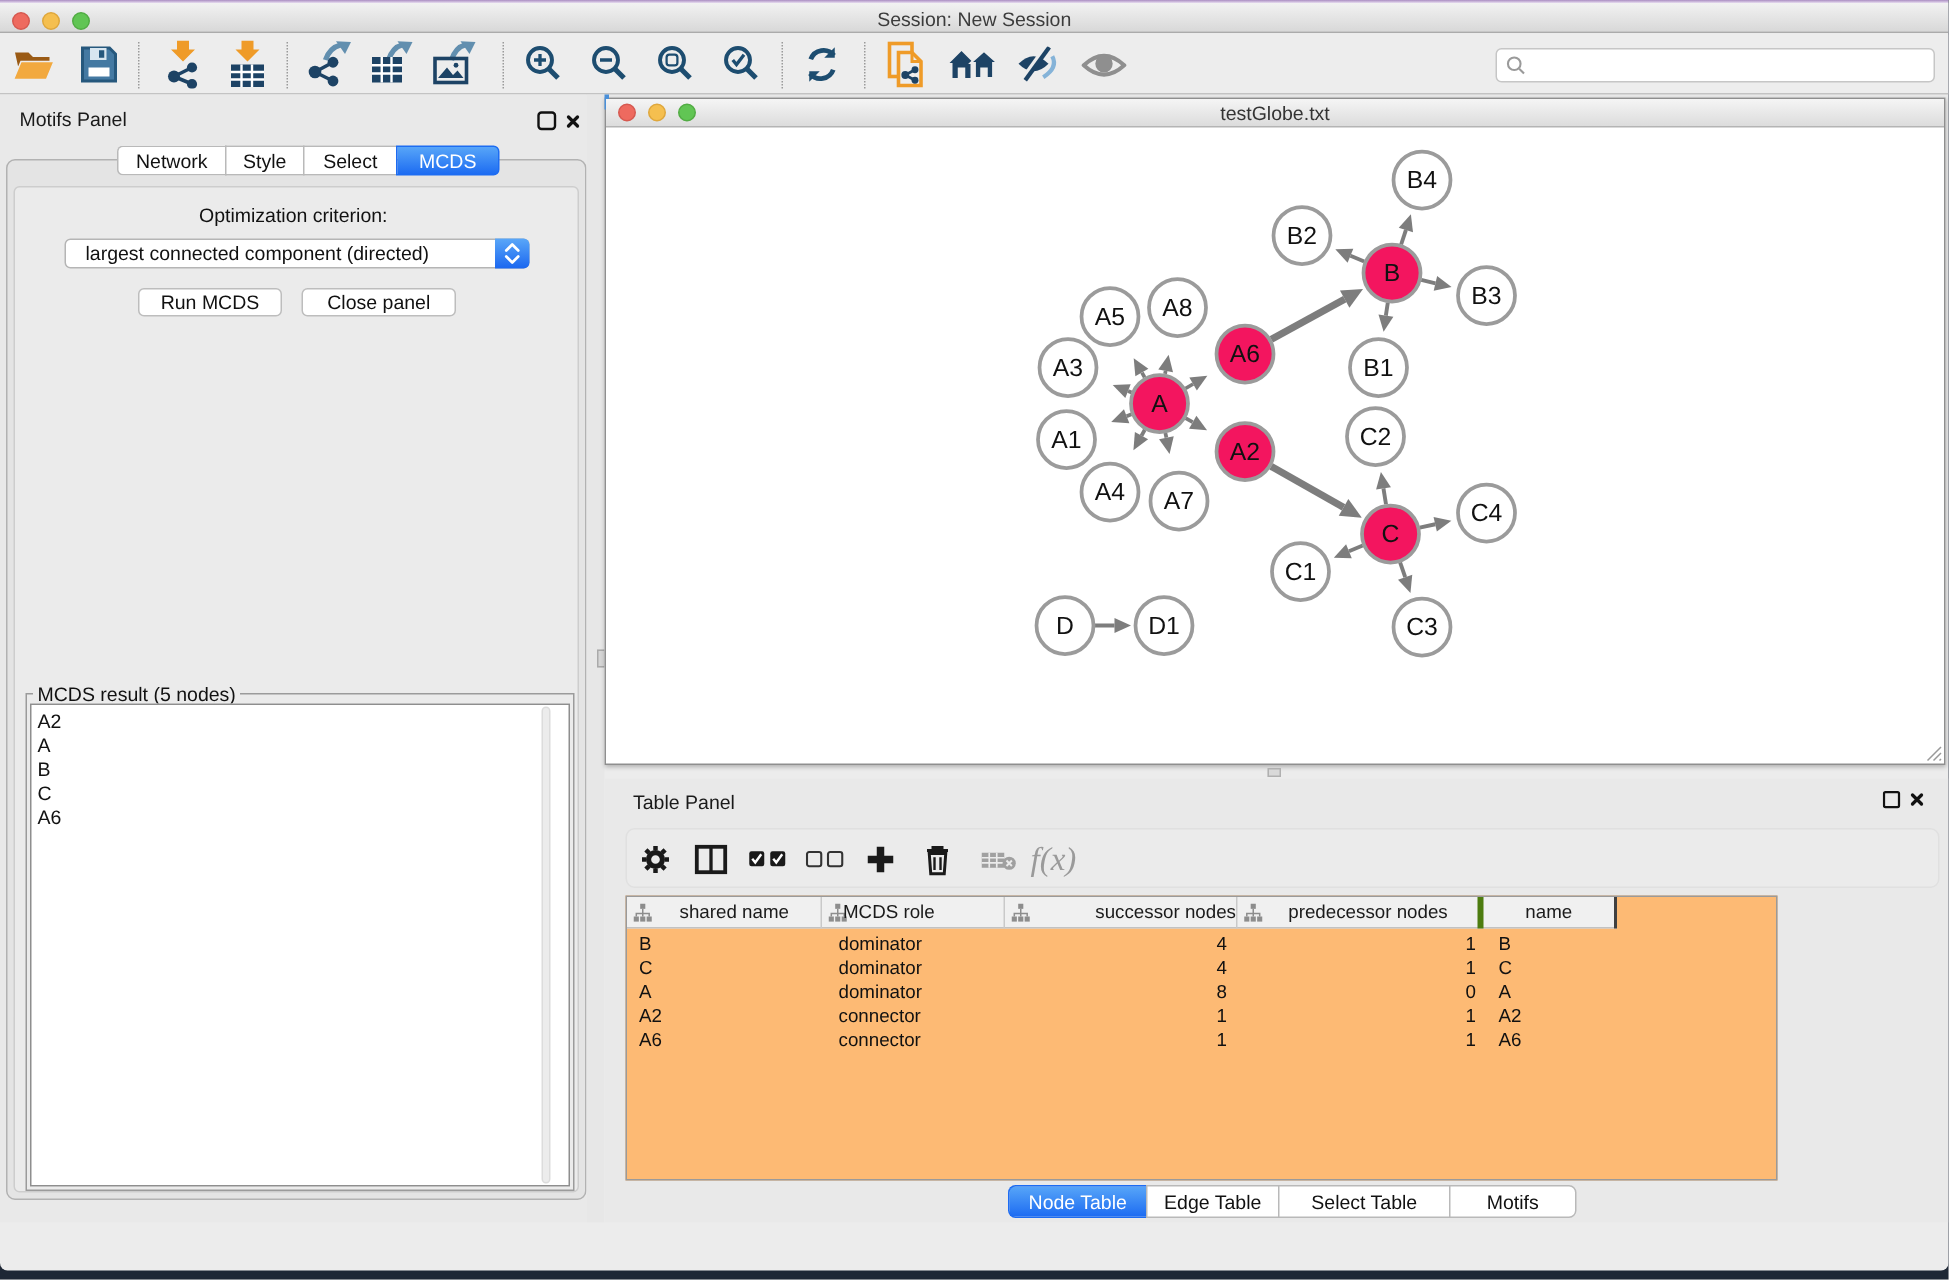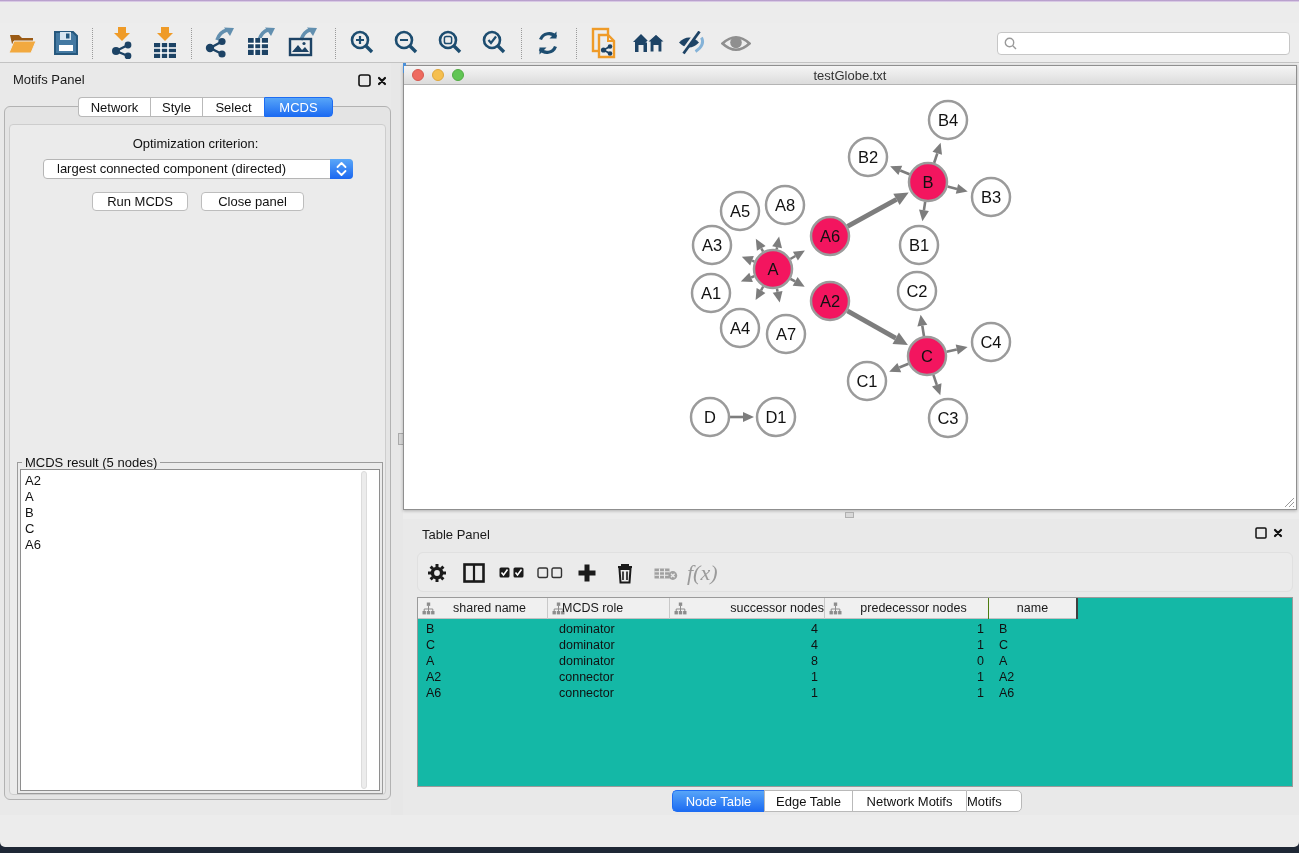--- a/index.html
+++ b/index.html
@@ -37,35 +37,41 @@
 #divider{position:absolute;left:391px;top:0;width:12px;height:752px;background:#e7e7e7}
 #netwin{position:absolute;left:403px;top:2px;width:894px;height:445px;background:#fff;border:1px solid #8f8f8f;box-shadow:0 1px 3px rgba(0,0,0,0.25)}
 #nettb{position:absolute;left:0;top:0;width:892px;height:19px;background:linear-gradient(#f5f5f5,#dcdcdc);border-bottom:1px solid #b4b4b4}
 #nettb .t1{top:3px;left:8px;background:#ee6a5f;border:0.5px solid #d65950}
 #nettb .t2{top:3px;left:28px;background:#f5bf4f;border:0.5px solid #dfa73c}
 #nettb .t3{top:3px;left:48px;background:#61c554;border:0.5px solid #52ac44}
 #nettitle{position:absolute;top:3px;left:0;width:100%;text-align:center;font-size:13px;color:#333}
 #tpanel{position:absolute;left:403px;top:456px;width:896px;height:296px;background:#e9e9e9}
 #tphead{position:absolute;left:19px;top:8px;font-size:13px;color:#1a1a1a}
 #tptoolbar{position:absolute;left:14px;top:33px;width:876px;height:40px;background:#ebebeb;border:1px solid #e0e0e0;border-radius:6px}
-#tablebox{position:absolute;left:14px;top:78px;width:876px;height:190px;background:#14b8a6;border:1px solid #9a9a9a}
+#tablebox{position:absolute;left:14px;top:78px;width:768px;height:190px;background:#fdba74;border:1px solid #9a9a9a}
 .btabs{position:absolute;top:271px;left:269px;height:22px;display:flex;font-size:13px}
 .btab{background:#fff;border:1px solid #b9b9b9;border-right:none;line-height:21px;color:#111}
 .btab.first{border-radius:5px 0 0 5px}
 .btab.last{border-radius:0 5px 5px 0;border-right:1px solid #b9b9b9}
 .btab.sel{background:linear-gradient(#57a5f8,#1d6cf2);color:#fff;border-color:#1d6cf2}
 #statusbar{position:absolute;left:0;top:813px;width:1299px;height:32px;background:#ececec;border-top:1px solid #c8c8c8}
 #listbtn{position:absolute;left:10px;top:9px;width:27px;height:19px;background:#f4f4f4;border:1px solid #b0b0b0}
 #membtn{position:absolute;right:10px;top:8px;width:74px;height:22px;background:#f4f4f4;border:1px solid #b0b0b0;font-size:12px;color:#111;text-align:right;line-height:20px;padding-right:7px}
 #memdot{position:absolute;left:7px;top:5px;width:12px;height:12px;border-radius:50%;background:#1d8c3c}
 #topstrip{position:absolute;left:0;top:0;width:1299px;height:2px;background:linear-gradient(#aa8dc2,#e8ddf0)}
 </style></head>
 <body>
 <div id="topstrip"></div>
 <div id="app">
+<div id="titlebar">
+  <div class="tl t1"></div>
+      <div class="tl t2"></div>
+      <div class="tl t3"></div>
+  <div id="titletext">Session: New Session</div>
+</div>
 <div id="toolbar">
 <svg style="position:absolute;left:8px;top:7px" width="29" height="26" viewBox="0 0 29 26">
         <path d="M2 5 L11 5 L14 8 L25 8 L25 14 L4 14 Z" fill="#9a5a14"></path>
         <path d="M1 23 L6 11 L28 11 L23 23 Z" fill="#f2a93f" stroke="#ededed" stroke-width="1"></path>
       </svg>
 <svg style="position:absolute;left:52px;top:6px" width="28" height="28" viewBox="0 0 28 28">
         <path d="M3 3 L21 3 L25 7 L25 25 L3 25 Z" fill="#4479a2" stroke="#26587d" stroke-width="2"></path>
         <rect x="8" y="3" width="11" height="8" fill="#d8e6f0"></rect>
         <rect x="14" y="4.5" width="3.5" height="5" fill="#26587d"></rect>
         <rect x="7" y="16" width="14" height="6" fill="#fff"></rect>
@@ -374,21 +380,21 @@
 <div style="position:absolute;left:252px;top:0;width:155px;height:21px;border-right:1px solid #c9c9c9">
             <svg width="13" height="13" viewBox="0 0 13 13" style="position:absolute;left:4px;top:4px">
               <rect x="4.8" y="0.5" width="3.4" height="3.4" fill="#8d8d8d"></rect>
               <path d="M6.5 4 L6.5 6 M2.2 9 L2.2 7 L10.8 7 L10.8 9 M6.5 6 L6.5 9" stroke="#8d8d8d" stroke-width="1" fill="none"></path>
               <rect x="0.5" y="9" width="3.4" height="3.4" fill="#8d8d8d"></rect>
               <rect x="4.8" y="9" width="3.4" height="3.4" fill="#8d8d8d"></rect>
               <rect x="9.1" y="9" width="3.4" height="3.4" fill="#8d8d8d"></rect>
             </svg>
             <div style="position:absolute;left:14px;right:0;top:3px;text-align:right;font-size:12.5px;color:#1a1a1a">successor nodes</div>
           </div>
-<div style="position:absolute;left:407px;top:0;width:164px;height:21px;border-right:1px solid #4d7c0f">
+<div style="position:absolute;left:407px;top:0;width:164px;height:21px;border-right:4px solid #4d7c0f">
             <svg width="13" height="13" viewBox="0 0 13 13" style="position:absolute;left:4px;top:4px">
               <rect x="4.8" y="0.5" width="3.4" height="3.4" fill="#8d8d8d"></rect>
               <path d="M6.5 4 L6.5 6 M2.2 9 L2.2 7 L10.8 7 L10.8 9 M6.5 6 L6.5 9" stroke="#8d8d8d" stroke-width="1" fill="none"></path>
               <rect x="0.5" y="9" width="3.4" height="3.4" fill="#8d8d8d"></rect>
               <rect x="4.8" y="9" width="3.4" height="3.4" fill="#8d8d8d"></rect>
               <rect x="9.1" y="9" width="3.4" height="3.4" fill="#8d8d8d"></rect>
             </svg>
             <div style="position:absolute;left:14px;right:0;top:3px;text-align:center;font-size:12.5px;color:#1a1a1a">predecessor nodes</div>
           </div>
 <div style="position:absolute;left:571px;top:0;width:89px;height:21px;border-right:2px solid #404040">
@@ -416,18 +422,18 @@
 <div style="position:absolute;left:581px;top:72px;font-size:12.5px;color:#111">A2</div>
 <div style="position:absolute;left:8px;top:88px;font-size:12.5px;color:#111">A6</div>
 <div style="position:absolute;left:141px;top:88px;font-size:12.5px;color:#111">connector</div>
 <div style="position:absolute;left:252px;top:88px;width:148px;text-align:right;font-size:12.5px;color:#111">1</div>
 <div style="position:absolute;left:407px;top:88px;width:159px;text-align:right;font-size:12.5px;color:#111">1</div>
 <div style="position:absolute;left:581px;top:88px;font-size:12.5px;color:#111">A6</div>
   </div>
   <div class="btabs">
     <div class="btab first sel" style="width:92px;text-align:center">Node Table</div>
     <div class="btab" style="width:88px;text-align:center">Edge Table</div>
-    <div class="btab" style="width:114px;text-align:center">Network Motifs</div>
-    <div class="btab last" style="width:56px;">Motifs</div>
+    <div class="btab" style="width:114px;text-align:center">Select Table</div>
+    <div class="btab last" style="width:85px;text-align:center">Motifs</div>
   </div>
  </div>
 </div>
 </div>
 
 </body></html>

